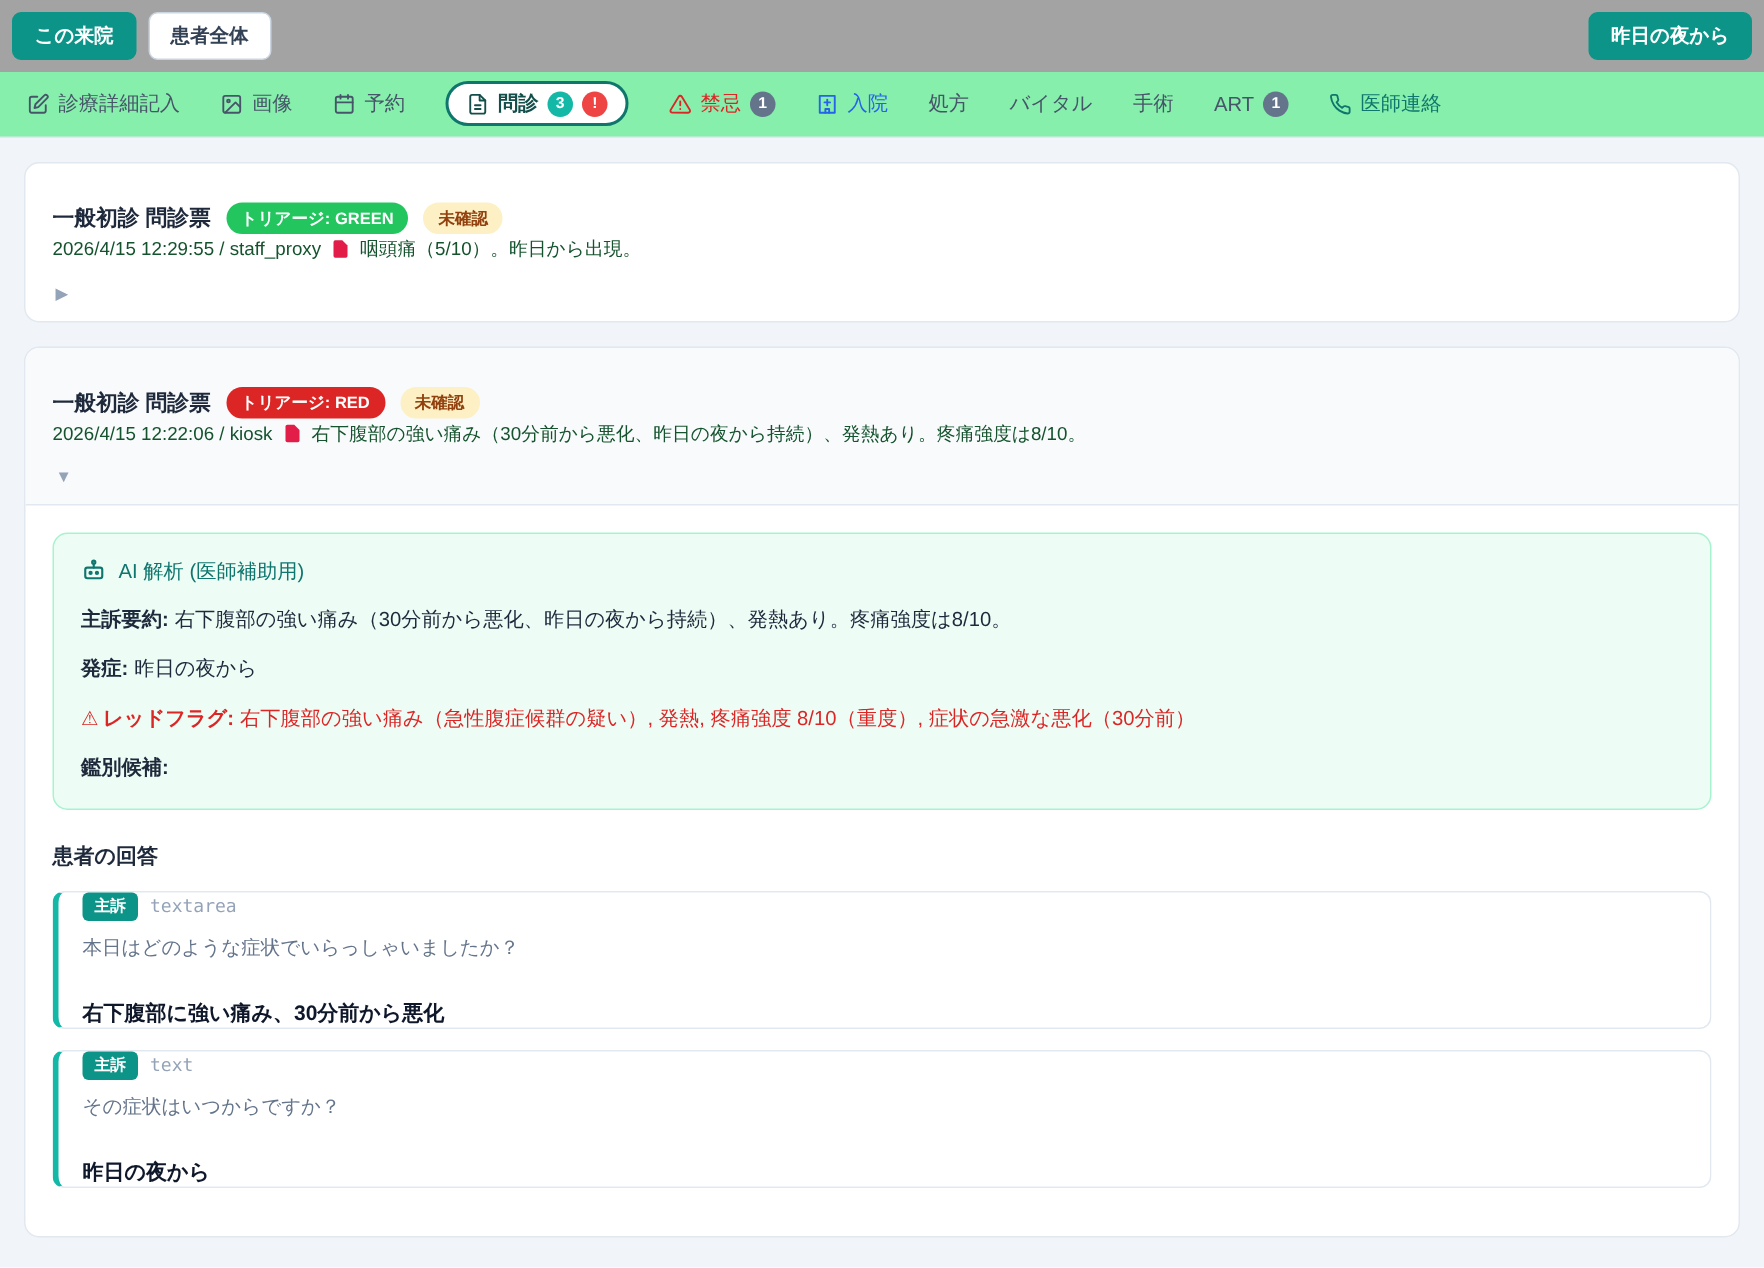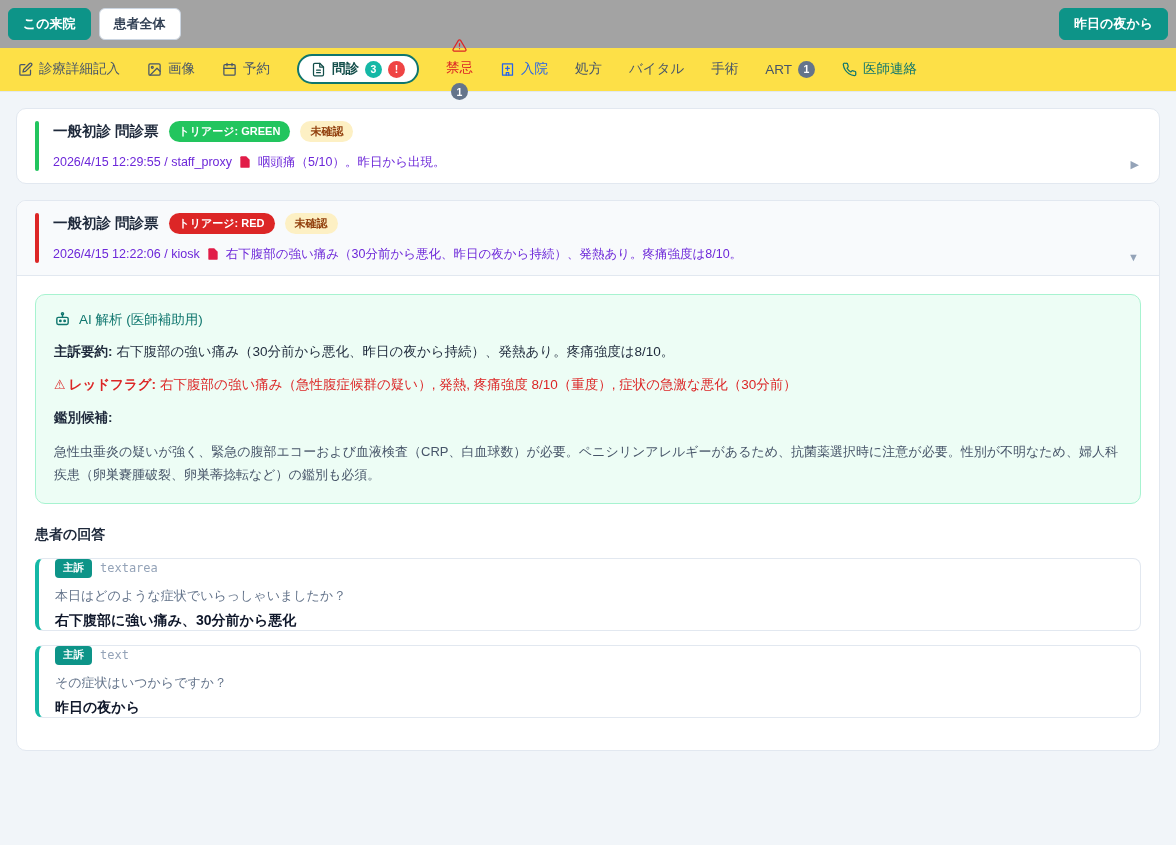--- a/index.html
+++ b/index.html
@@ -26,75 +26,75 @@
     border-radius: 6px;
     padding: 7px 14px;
     cursor: pointer;
     line-height: 1.2;
   }
   .btn-primary { background: #0d9488; color: #fff; border: 1px solid #0d9488; font-weight: 700; }
   .btn-secondary { background: #fff; color: #334155; border: 1px solid #cbd5e1; font-weight: 600; }
 
   
   .tabbar {
-    background: #fde047;
+    background: #86efac;
     border-bottom: 1px solid #e2e8f0;
     display: flex;
     align-items: center;
     gap: 27px;
     padding: 6px 18px;
     font-size: 13.5px;
     color: #475569;
     height: 44px;
   }
   .tab { display: inline-flex; align-items: center; gap: 6px; cursor: pointer; font-weight: 500; white-space: nowrap; }
   .ticon { display: inline-flex; }
   .ticon svg { width: 15px; height: 15px; }
   .tab-active {
     border: 2px solid #0f766e;
     border-radius: 999px;
     padding: 4px 12px;
     color: #134e4a;
     font-weight: 700;
     background: #fff;
   }
-  .tab-red  { color: #dc2626; flex-direction: column; }
+  .tab-red  { color: #dc2626; }
   .tab-blue { color: #2563eb; text-align: center; }
   .tab-teal { color: #0f766e; }
   .cbadge {
     min-width: 17px; height: 17px; border-radius: 50%;
     display: inline-flex; align-items: center; justify-content: center;
     font-size: 10.5px; font-weight: 700; color: #fff; padding: 0 2px;
   }
   .cbadge-teal { background: #14b8a6; }
   .cbadge-red  { background: #ef4444; }
   .cbadge-gray { background: #64748b; }
 
   
   .content { padding: 16px; }
   .card {
     background: #fff;
     border: 1px solid #e2e8f0;
     border-radius: 10px;
     margin-bottom: 16px;
     overflow: hidden;
   }
-  .card-head { display: flex; align-items: flex-end; gap: 14px; padding: 12px 18px; cursor: pointer; }
+  .card-head { display: flex; align-items: flex-start; gap: 14px; padding: 12px 18px; cursor: pointer; flex-direction: column; }
   .card-head-gray { background: #f8fafc; }
   .accent { width: 4px; align-self: stretch; border-radius: 3px; }
   .accent-green { background: #22c55e; }
   .accent-red   { background: #dc2626; }
   .head-main { flex: 1; min-width: 0; }
   .title-row { display: flex; align-items: center; gap: 10px; }
   .card-title { font-size: 14.5px; font-weight: 700; color: #1e293b; }
   .pill { border-radius: 999px; font-size: 11px; font-weight: 700; padding: 3px 10px; white-space: nowrap; }
   .pill-green { background: #22c55e; color: #fff; }
   .pill-red   { background: #dc2626; color: #fff; }
   .pill-amber { background: #fdf0c4; color: #92400e; }
-  .meta-row { margin-top: 12px; display: flex; align-items: center; gap: 6px; font-size: 12.5px; color: #6d28d9; }
+  .meta-row { margin-top: 2px; display: flex; align-items: center; gap: 6px; font-size: 12.5px; color: #14532d; }
   .memo svg { width: 14px; height: 14px; display: block; }
   .chev { color: #94a3b8; font-size: 11px; padding: 0 2px; cursor: pointer; }
   .card-body { border-top: 1px solid #e2e8f0; padding: 18px; }
 
   
   .ai-box {
     background: #edfdf5;
     border: 1px solid #a7f3d0;
     border-radius: 10px;
     padding: 16px 18px;
@@ -116,21 +116,21 @@
     border: 1px solid #e2e8f0;
     border-left: 4px solid #14b8a6;
     border-radius: 8px;
     padding: 0 16px;
     margin-bottom: 14px;
   }
   .answer-top { display: flex; align-items: center; gap: 8px; }
   .qbadge { background: #0d9488; color: #fff; font-size: 10.5px; font-weight: 700; padding: 2.5px 8px; border-radius: 4px; }
   .qtype { font-family: "DejaVu Sans Mono", "Liberation Mono", monospace; font-size: 12px; color: #94a3b8; }
   .question { margin-top: 9px; font-size: 13px; color: #64748b; }
-  .answer { margin-top: 7px; font-size: 14px; font-weight: 700; color: #0f172a; }
+  .answer { margin-top: 26px; font-size: 14px; font-weight: 700; color: #0f172a; }
 </style>
 </head>
 <body>
 
 <header class="topbar">
   <div class="topbar-left">
     <button class="btn btn-primary">この来院</button>
     <button class="btn btn-secondary">患者全体</button>
   </div>
   <button class="btn btn-primary">昨日の夜から</button>
@@ -274,23 +274,23 @@
                 <rect x="4" y="9" width="16" height="10" rx="2"></rect>
                 <circle cx="9" cy="14" r="1" fill="#0f766e"></circle>
                 <circle cx="15" cy="14" r="1" fill="#0f766e"></circle>
                 <path d="M12 5v4"></path>
                 <circle cx="12" cy="4" r="1.5"></circle>
               </svg>
             </span>
           <span>AI 解析 (医師補助用)</span>
         </div>
         <p class="ai-line"><b>主訴要約:</b><span>右下腹部の強い痛み（30分前から悪化、昨日の夜から持続）、発熱あり。疼痛強度は8/10。</span></p>
+        <p class="ai-line"><b>発症:</b><span>昨日の夜から</span></p>
         <p class="ai-line redflag"><span class="warn-glyph">⚠</span><b>レッドフラグ:</b><span>右下腹部の強い痛み（急性腹症候群の疑い）, 発熱, 疼痛強度 8/10（重度）, 症状の急激な悪化（30分前）</span></p>
         <p class="ai-line"><b>鑑別候補:</b></p>
-        <p class="ai-note">急性虫垂炎の疑いが強く、緊急の腹部エコーおよび血液検査（CRP、白血球数）が必要。ペニシリンアレルギーがあるため、抗菌薬選択時に注意が必要。性別が不明なため、婦人科疾患（卵巣嚢腫破裂、卵巣蒂捻転など）の鑑別も必須。</p>
       </div>
 
       <h3 class="answers-heading">患者の回答</h3>
 
       <div class="answer-card">
         <div class="answer-top">
           <span class="qbadge">主訴</span>
           <span class="qtype">textarea</span>
         </div>
         <div class="question">本日はどのような症状でいらっしゃいましたか？</div>

